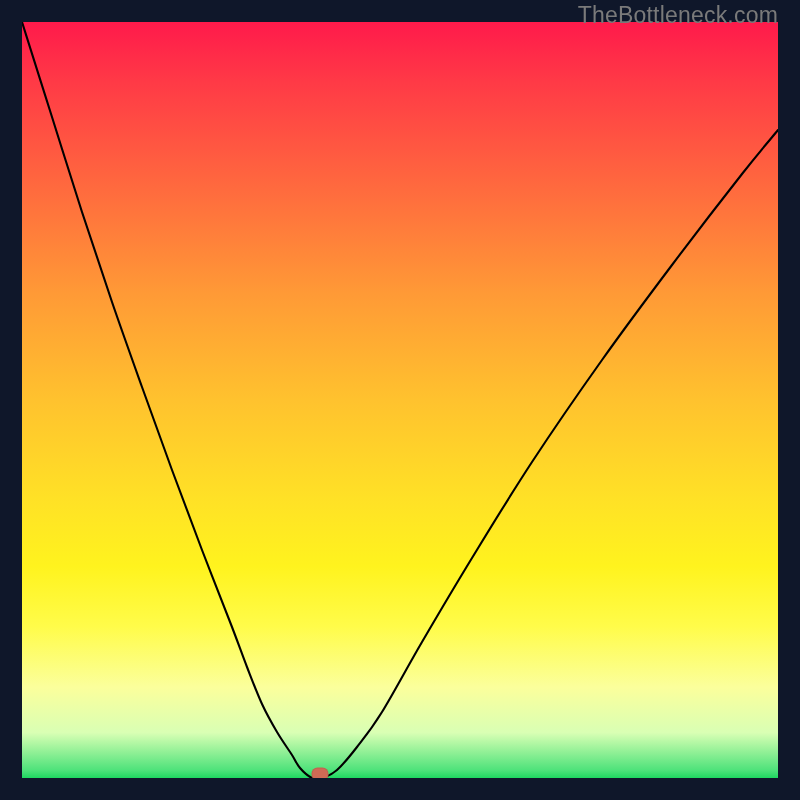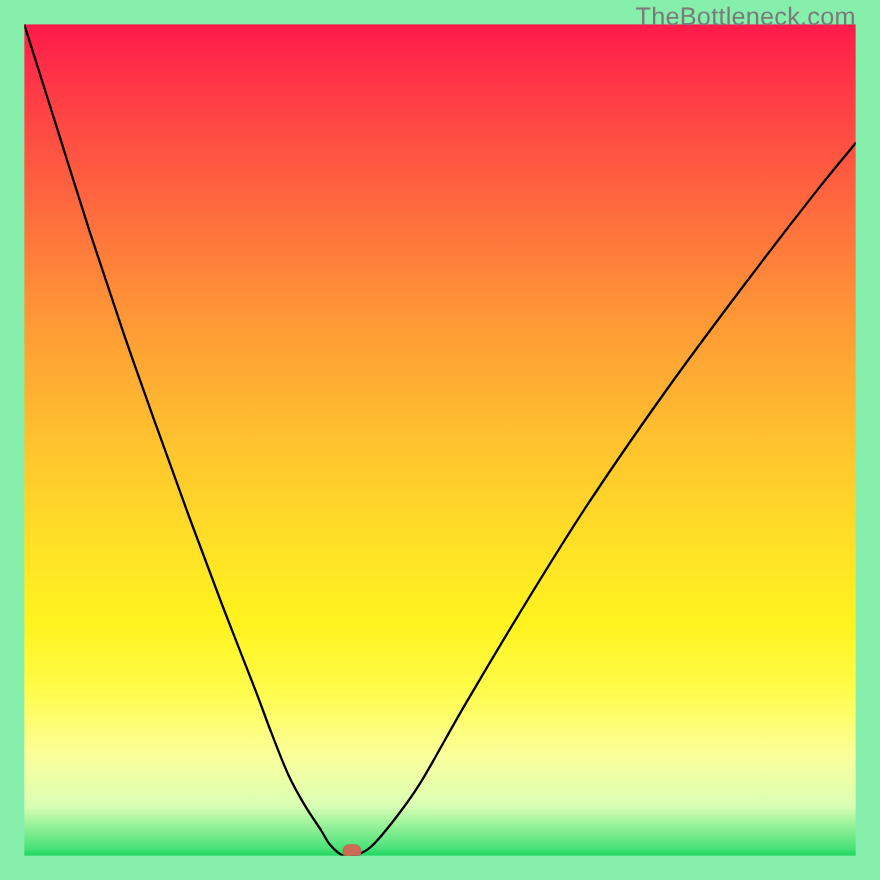--- a/index.html
+++ b/index.html
@@ -8,21 +8,21 @@
     width: 800px;
     height: 800px;
     background: #000;
     font-family: Arial, Helvetica, sans-serif;
     overflow: hidden;
   }
   .frame {
     position: relative;
     width: 800px;
     height: 800px;
-    background: #86efac;
+    background: #0f172a;
   }
   .watermark {
     position: absolute;
     top: 2px;
     right: 22px;
     color: #7a7a7a;
     font-size: 23px;
     font-weight: 500;
     letter-spacing: 0.2px;
     z-index: 30;

